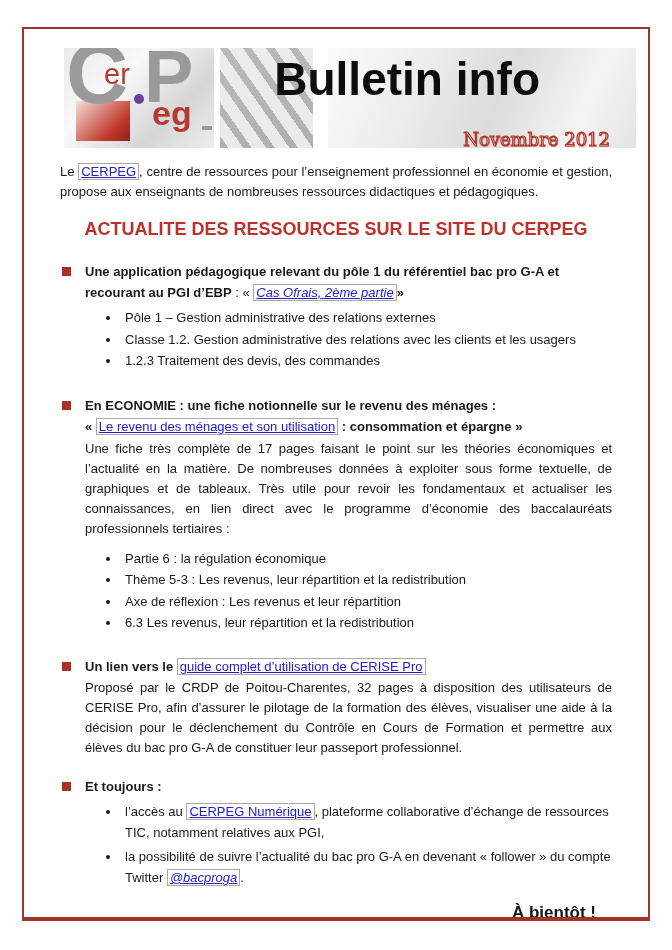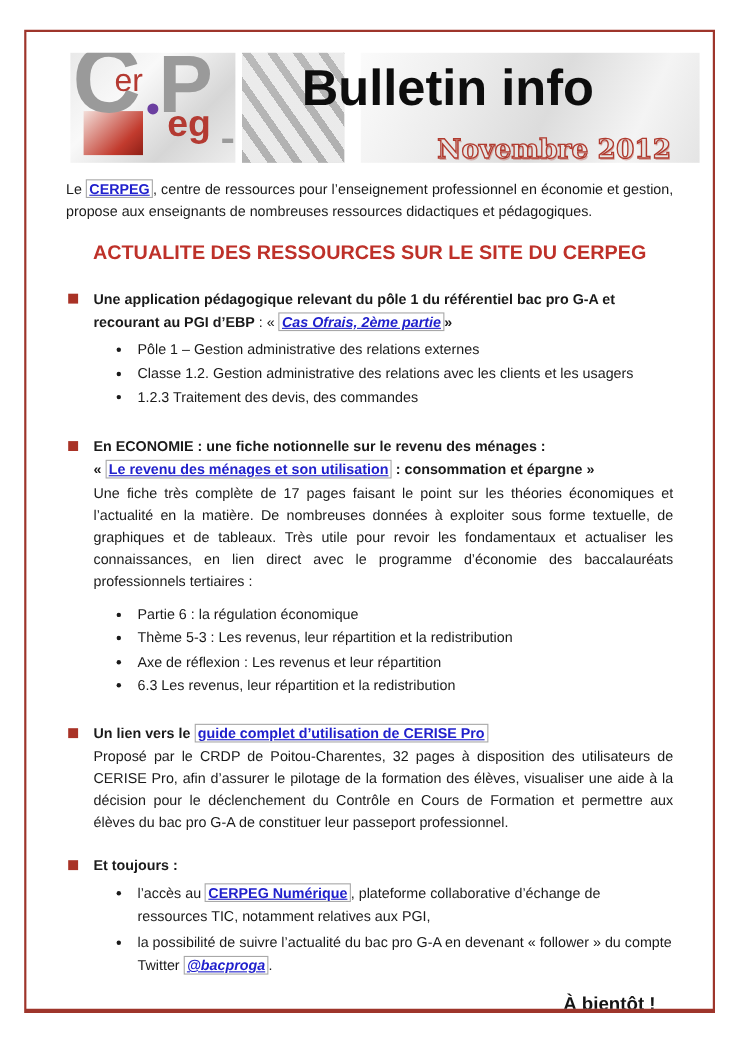--- a/index.html
+++ b/index.html
@@ -17,26 +17,26 @@
   .logo-eg{position:absolute;left:88px;top:48px;font-size:34px;font-weight:bold;color:#b43a32;line-height:1;}
   .logo-underscore{position:absolute;left:138px;top:78px;width:10px;height:4px;background:#9a9a9a;}
   .logo-square{position:absolute;left:12px;top:53px;width:54px;height:40px;
     background:linear-gradient(135deg,#f3ded9,#c23b2e 70%,#8e1f16);}
   .logo-dot{position:absolute;left:70px;top:46px;width:10px;height:10px;border-radius:50%;background:#6b3fa0;}
   .kb-img{width:93px;margin-right:15px;
     background:repeating-linear-gradient(55deg,rgba(140,140,140,.55) 0 7px,rgba(235,235,235,.95) 7px 19px),
     linear-gradient(160deg,#f3f3f3,#d9d9d9);}
   .photo-img{flex:1;background:linear-gradient(115deg,#fbfbfb 0%,#ececec 30%,#dcdcdc 55%,#f4f4f4 80%,#e4e4e4);}
   .banner-title{position:absolute;top:6px;right:96px;font-size:46px;font-weight:bold;color:#0d0d0d;line-height:1.1;}
-  .banner-date{position:absolute;bottom:-2px;right:26px;font-family:"DejaVu Serif",serif;font-weight:bold;
-    font-size:24px;color:#e8e4e2;-webkit-text-stroke:1.2px #b03a2e;text-shadow:1px 1px 0 rgba(176,58,46,.35);}
+  .banner-date{position:absolute;bottom:-2px;right:26px;font-family:"DejaVu Serif",serif;font-weight:normal;
+    font-size:18px;color:#e8e4e2;-webkit-text-stroke:1.2px #b03a2e;text-shadow:1px 1px 0 rgba(176,58,46,.35);}
 
   
   .intro{margin:14px 36px 0 36px;font-size:13px;line-height:20px;text-align:justify;}
-  .lnkbox{color:#2020cc;font-weight:bold;text-decoration:underline;border:1px solid #a8a8a8;
+  .lnkbox{color:#2020cc;font-weight:normal;text-decoration:underline;border:1px solid #a8a8a8;
     padding:0 2px;cursor:pointer;}
   .lnkbox.it{font-style:italic;}
   .red-heading{margin-top:17px;text-align:center;color:#be3129;font-weight:bold;font-size:18px;}
 
   .sect{display:flex;margin:0 36px 0 38px;font-size:13px;line-height:20px;}
   .sect .sq{flex:none;width:9px;height:9px;background:#a93226;margin:6px 14px 0 0;}
   .sect .content{flex:1;}
   .shead{font-weight:bold;line-height:21px;}
   .sline{line-height:22px;}
   .spara{text-align:justify;line-height:20px;margin-top:1px;}

